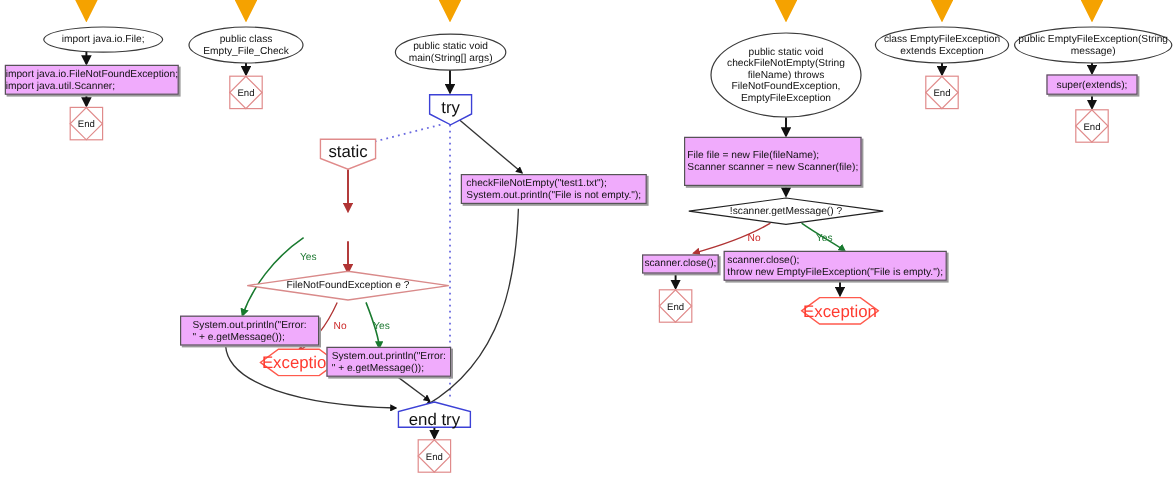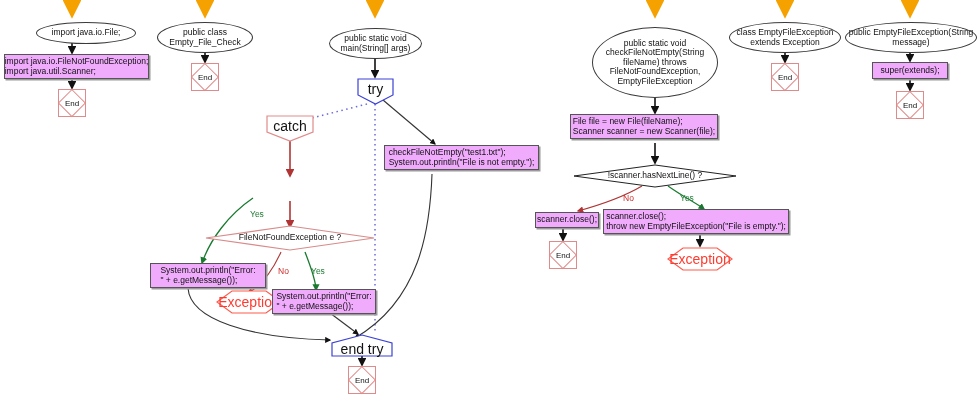--- a/index.html
+++ b/index.html
@@ -249,21 +249,21 @@
     <svg width="37" height="27" viewBox="0 0 37 27">
       <polygon points="1,1 36,1 36,17 18.5,26 1,17" fill="#ffffff" stroke="#3c41d6" stroke-width="1.2"></polygon>
     </svg>
     <div class="plabel">try</div>
   </div>
 
   <div class="poly catch" style="left:266px; top:115px; width:48px; height:27px;">
     <svg width="48" height="27" viewBox="0 0 48 27">
       <polygon points="1,1 47,1 47,17 24,26 1,17" fill="#ffffff" stroke="#e08b8b" stroke-width="1.2"></polygon>
     </svg>
-    <div class="plabel">catch</div>
+    <div class="plabel">static</div>
   </div>
 
   <div class="node box" style="left:384px; top:145px; width:155px; height:25px;">
     <span class="txt">checkFileNotEmpty("test1.txt");
 System.out.println("File is not empty.");</span>
   </div>
 
   <div class="diamond-wrap red" style="left:205px; top:177px; width:170px; height:26px;margin-top:48px;">
     <svg width="170" height="26" viewBox="0 0 170 26">
       <polygon points="85,1 169,13 85,25 1,13" fill="#ffffff" stroke="#d98a8a" stroke-width="1.2"></polygon>
@@ -307,30 +307,30 @@
   </div>
 
   <div class="node ellipse" style="left:592px; top:27px; width:126px; height:71px;">
     <span>public static void
 checkFileNotEmpty(String
 fileName) throws
 FileNotFoundException,
 EmptyFileException</span>
   </div>
 
-  <div class="node box" style="left:570px; top:114px; width:148px; height:25px;">
+  <div class="node box" style="left:570px; top:114px; width:148px; height:41px;">
     <span class="txt">File file = new File(fileName);
 Scanner scanner = new Scanner(file);</span>
   </div>
 
   <div class="diamond-wrap" style="left:573px; top:164px; width:164px; height:24px;">
     <svg width="164" height="24" viewBox="0 0 164 24">
       <polygon points="82,1 163,12 82,23 1,12" fill="#ffffff" stroke="#222222" stroke-width="1"></polygon>
     </svg>
-    <div class="dlabel">!scanner.hasNextLine() ?</div>
+    <div class="dlabel">!scanner.getMessage() ?</div>
   </div>
 
   <div class="elabel no" style="left:623px; top:193px;">No</div>
   <div class="elabel yes" style="left:680px; top:193px;">Yes</div>
 
   <div class="node box" style="left:535px; top:212px; width:64px; height:16px;">
     <span class="txt">scanner.close();</span>
   </div>
 
   <div class="node box" style="left:603px; top:209px; width:186px; height:25px;">

